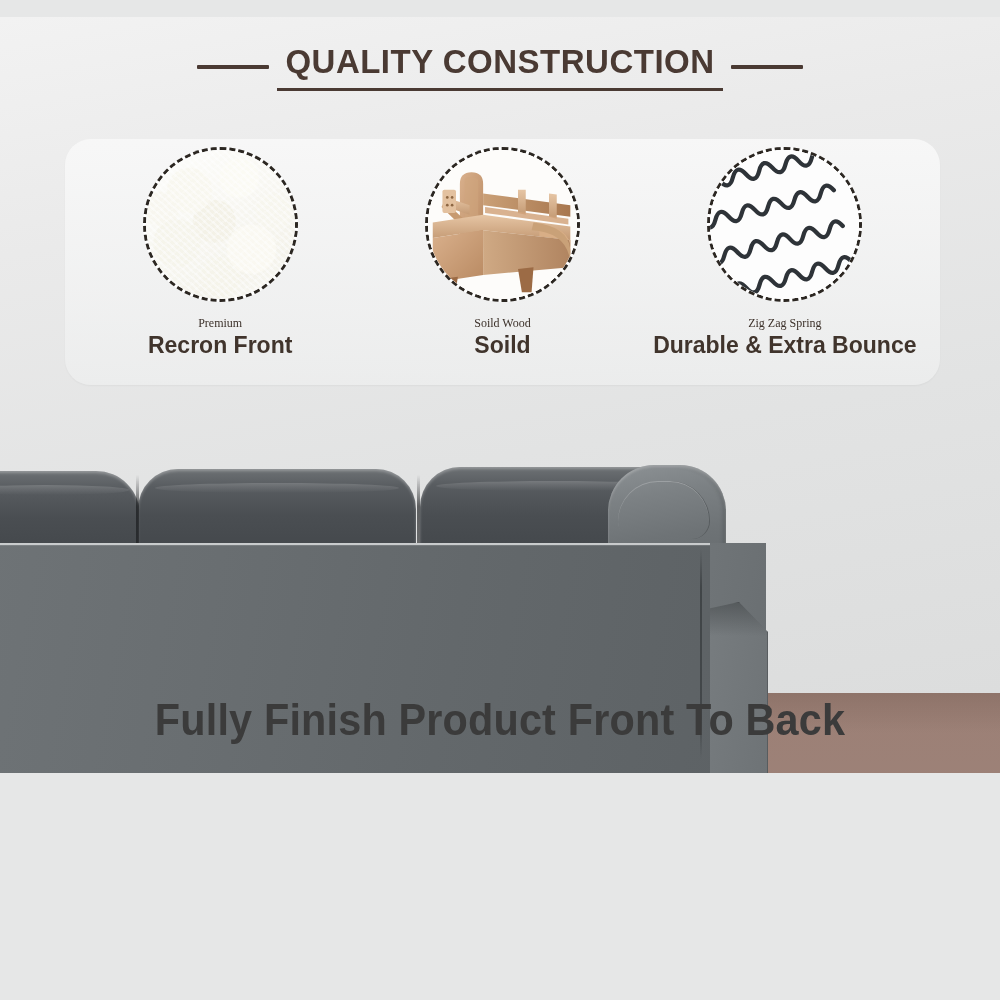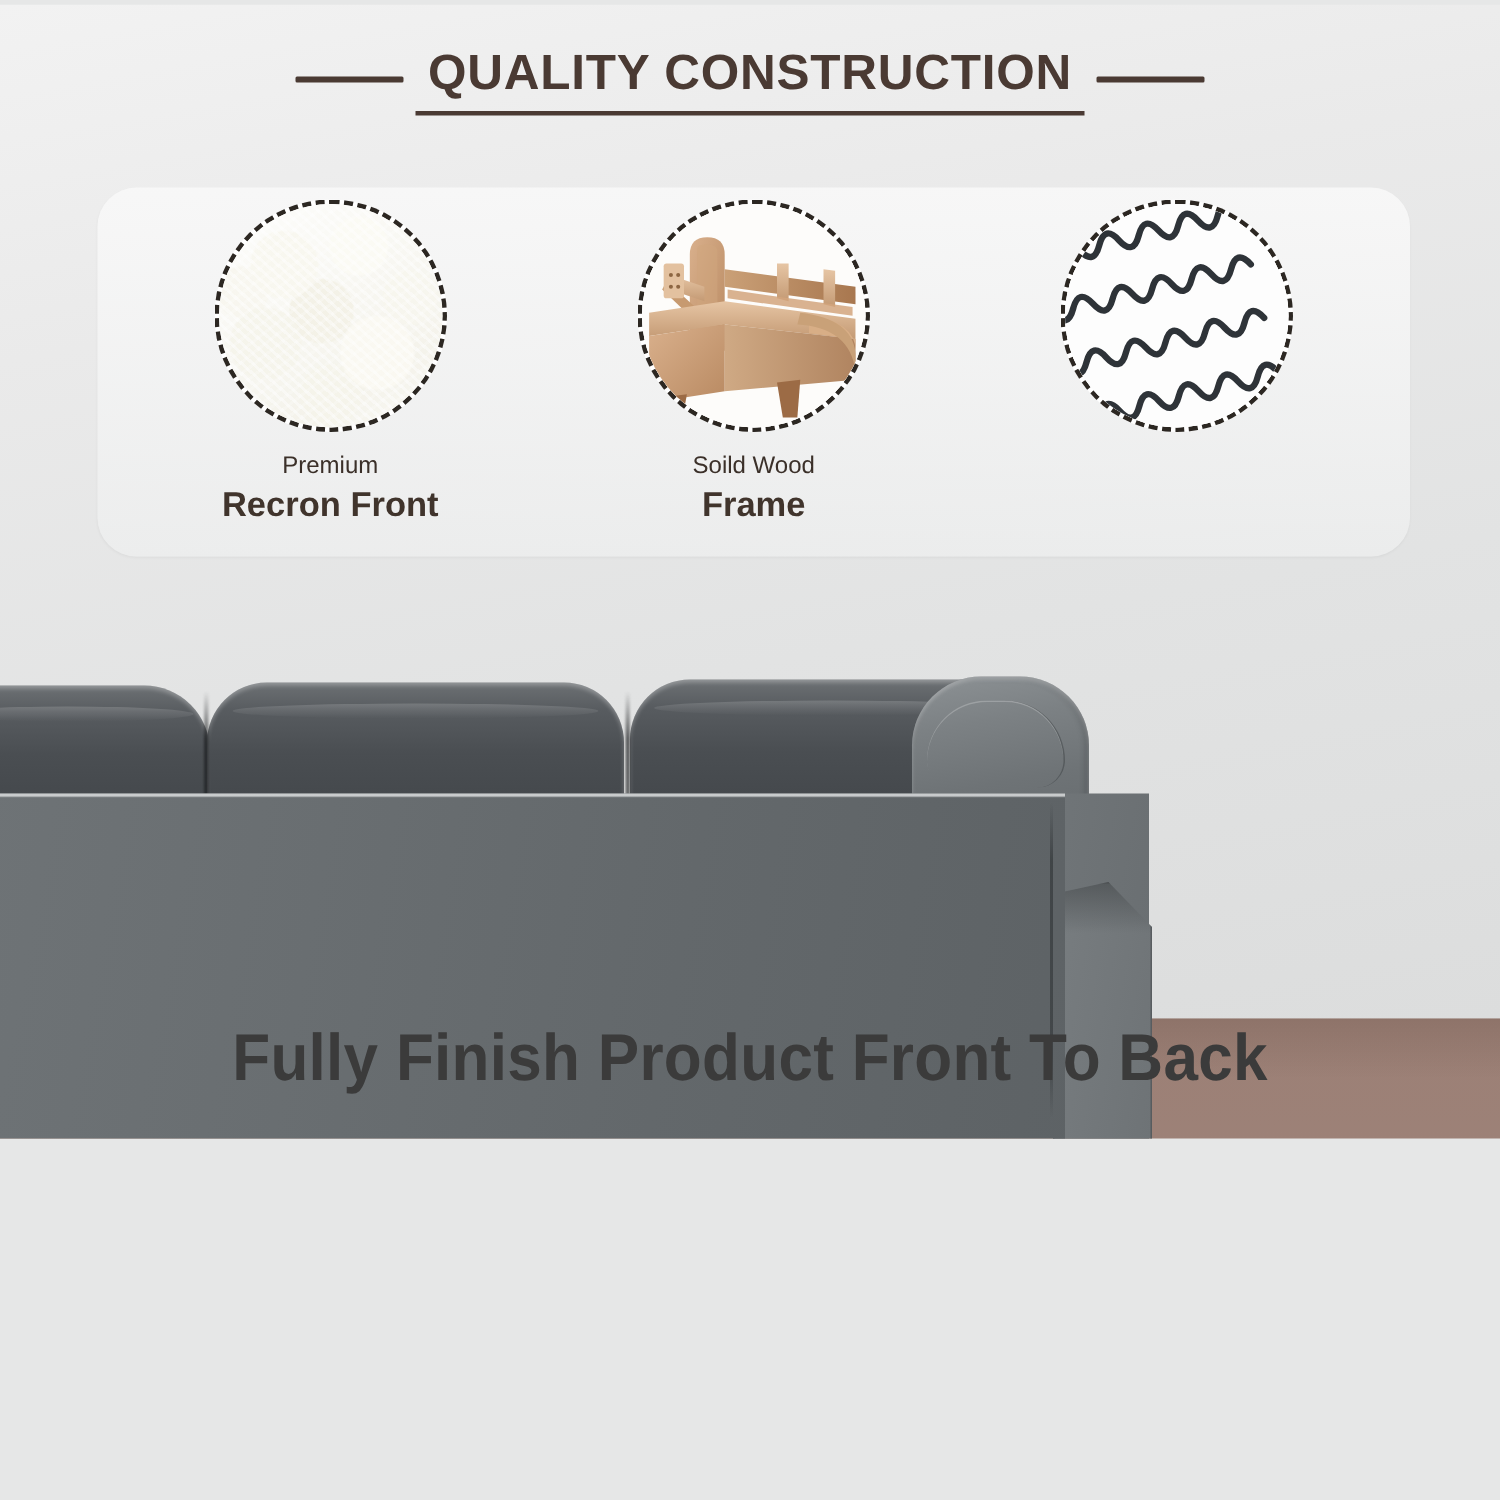--- a/index.html
+++ b/index.html
@@ -7,21 +7,21 @@
   html,body { width:1000px; height:1000px; }
   body {
     font-family:"Liberation Sans", sans-serif;
     background:#e6e7e7;
     overflow:hidden;
     position:relative;
   }
 
   
   #stage {
-    position:absolute; left:0; top:3px;
+    position:absolute; left:0; top:17px;
     width:1000px; height:756px;
     overflow:hidden;
   }
 
   
   .wall {
     position:absolute; left:0; top:0; width:1000px; height:676px;
     background:linear-gradient(170deg,#f2f2f2 0%,#eaeaea 28%,#e2e3e3 62%,#dcdddd 100%);
   }
   .floor {
@@ -192,22 +192,22 @@
   }
 
   
   .tex-wood { width:100%; height:100%; background:#fcfbf9; position:relative; }
 
   
   .tex-spring { width:100%; height:100%; background:#fdfdfd; position:relative; }
 
   .cap { margin-top:14px; text-align:center; line-height:1.18; }
   .cap-top {
-    font-size:16px; color:#3b3029; font-weight:400;
-    font-family:Liberation Sans, sans-serif;
+    font-size:12px; color:#3b3029; font-weight:400;
+    font-family:Liberation Serif, serif;
   }
   .cap-bold {
     font-size:23px; color:#40342c; font-weight:700; margin-top:2px;
     font-family:"Liberation Sans", sans-serif; white-space:nowrap;
   }
 
   
   .bottom-caption {
     position:absolute; left:0; bottom:28px; width:1000px;
     text-align:center;
@@ -319,21 +319,21 @@
               <path d="M18 136 L34 134 L30 156 L22 156 Z" fill="#9c6b45"></path>
               <path d="M96 126 L112 124 L110 150 L100 150 Z" fill="#9c6b45"></path>
 
               <path d="M62 62 L148 74 L148 80 L62 68 Z" fill="#d2a57c" opacity=".85"></path>
             </svg>
           </div>
         </div>
       </div>
       <div class="cap">
         <div class="cap-top">Soild Wood</div>
-        <div class="cap-bold">Frame</div>
+        <div class="cap-bold">Soild</div>
       </div>
     </div>
 
     <div class="feature">
       <div class="circle">
         <div class="circle-inner">
           <div class="tex-spring">
             <svg viewBox="0 0 160 160" width="100%" height="100%">
               <rect x="0" y="0" width="160" height="160" fill="#fdfdfd"></rect>
               <g fill="none" stroke="#2e3338" stroke-width="4.4" stroke-linecap="round" stroke-linejoin="round">
@@ -341,19 +341,23 @@
                   <path d="M-16 20 q7 -13 14 0 q7 13 14 0 q7 -13 14 0 q7 13 14 0 q7 -13 14 0 q7 13 14 0 q7 -13 14 0 q7 13 14 0 q7 -13 14 0 q7 13 14 0 q7 -13 14 0"></path>
                   <path d="M-16 58 q7 -13 14 0 q7 13 14 0 q7 -13 14 0 q7 13 14 0 q7 -13 14 0 q7 13 14 0 q7 -13 14 0 q7 13 14 0 q7 -13 14 0 q7 13 14 0 q7 -13 14 0"></path>
                   <path d="M-16 96 q7 -13 14 0 q7 13 14 0 q7 -13 14 0 q7 13 14 0 q7 -13 14 0 q7 13 14 0 q7 -13 14 0 q7 13 14 0 q7 -13 14 0 q7 13 14 0 q7 -13 14 0"></path>
                   <path d="M-16 134 q7 -13 14 0 q7 13 14 0 q7 -13 14 0 q7 13 14 0 q7 -13 14 0 q7 13 14 0 q7 -13 14 0 q7 13 14 0 q7 -13 14 0 q7 13 14 0 q7 -13 14 0"></path>
                 </g>
               </g>
             </svg>
           </div>
         </div>
       </div>
+      <div class="cap">
+        <div class="cap-top">Zig Zag Spring</div>
+        <div class="cap-bold">Durable &amp; Extra Bounce</div>
+      </div>
     </div>
 
   </div>
 
   <div class="bottom-caption">Fully Finish Product Front To Back</div>
 
 </div>
 
 </body></html>

